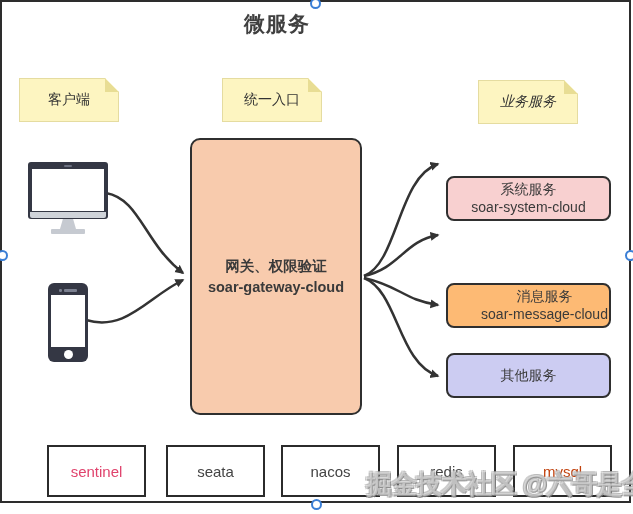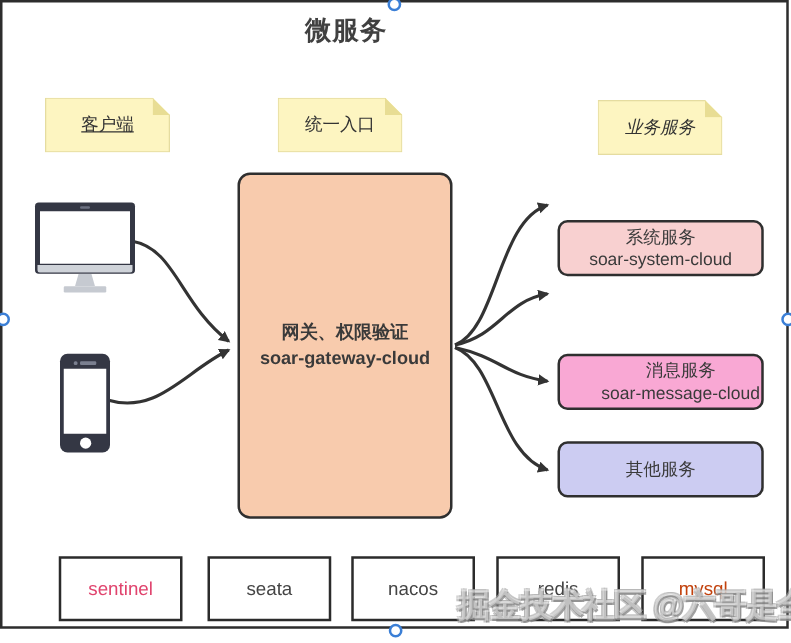--- a/index.html
+++ b/index.html
@@ -29,21 +29,21 @@
     display:flex; align-items:center; justify-content:center;
     font-size:14px; color:#333;
     clip-path: polygon(0 0, calc(100% - 14px) 0, 100% 14px, 100% 100%, 0 100%);
     box-shadow: inset 0 0 0 1px rgba(200,190,120,0.45);
     z-index:4;
   }
   .note .fold {
     position:absolute; top:0; right:0; width:14px; height:14px;
     clip-path: polygon(0 0, 100% 100%, 0 100%);
   }
-  .note1 { left:36px;  top:78px;text-decoration:underline; }
+  .note1 { left:19px;  top:78px; }
   .note2 { left:222px; top:78px; }
   .note3 { left:478px; top:80px;font-style:italic; }
 
   
   .gateway {
     position:absolute; left:190px; top:138px; width:172px; height:277px;
     border:2.5px solid #2f2f2f; border-radius:10px;
     display:flex; flex-direction:column; align-items:center; justify-content:center;
     font-size:14.5px; font-weight:bold; color:#3a3a3a; line-height:1.4; text-align:center;
     z-index:6; box-sizing:border-box;
@@ -141,21 +141,21 @@
 
   <div class="gateway" style="background-color: rgb(248, 203, 173);">
     <span>网关、权限验证</span>
     <span>soar-gateway-cloud</span>
   </div>
 
   <div class="svc svc1" style="background-color: rgb(248, 208, 208); margin-top: 36px;">
     <span>系统服务</span>
     <span>soar-system-cloud</span>
   </div>
-  <div class="svc svc3" style="background-color: #f9a8d4; padding-left: 32px;">
+  <div class="svc svc3" style="background-color: #fdba74; padding-left: 32px;">
     <span>消息服务</span>
     <span>soar-message-cloud</span>
   </div>
   <div class="svc svc4" style="background-color: rgb(204, 204, 242);">
     <span>其他服务</span>
     <span></span>
   </div>
 
   <div class="infra infra1">
     <span style="color: rgb(224, 67, 109);">sentinel</span>

